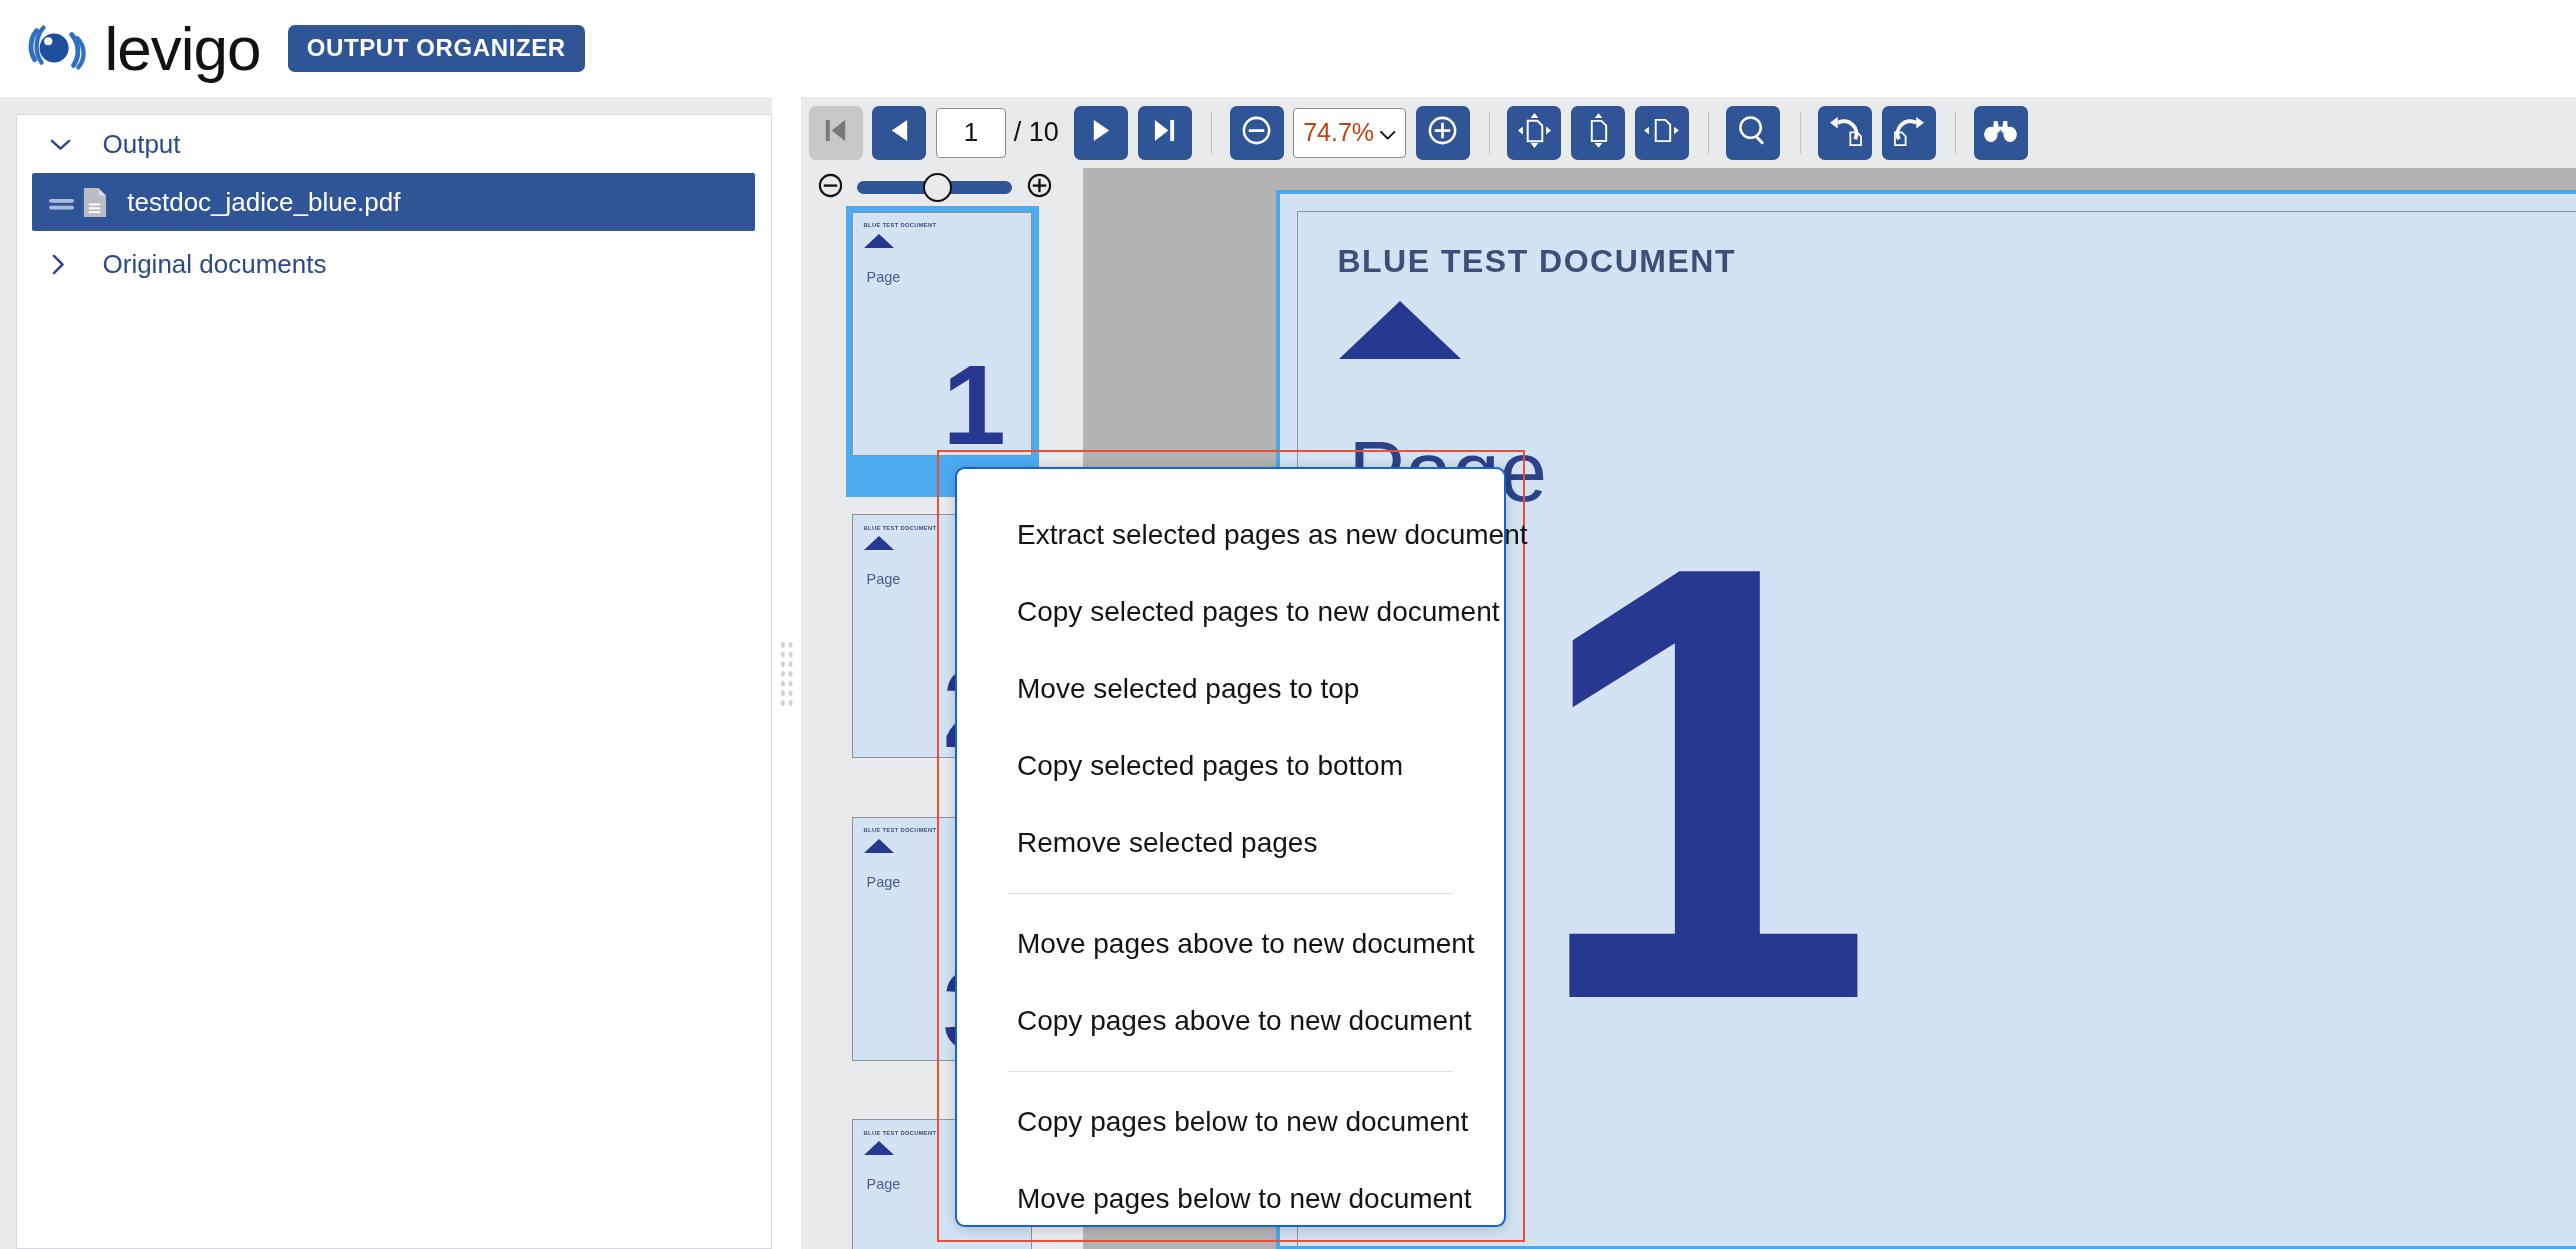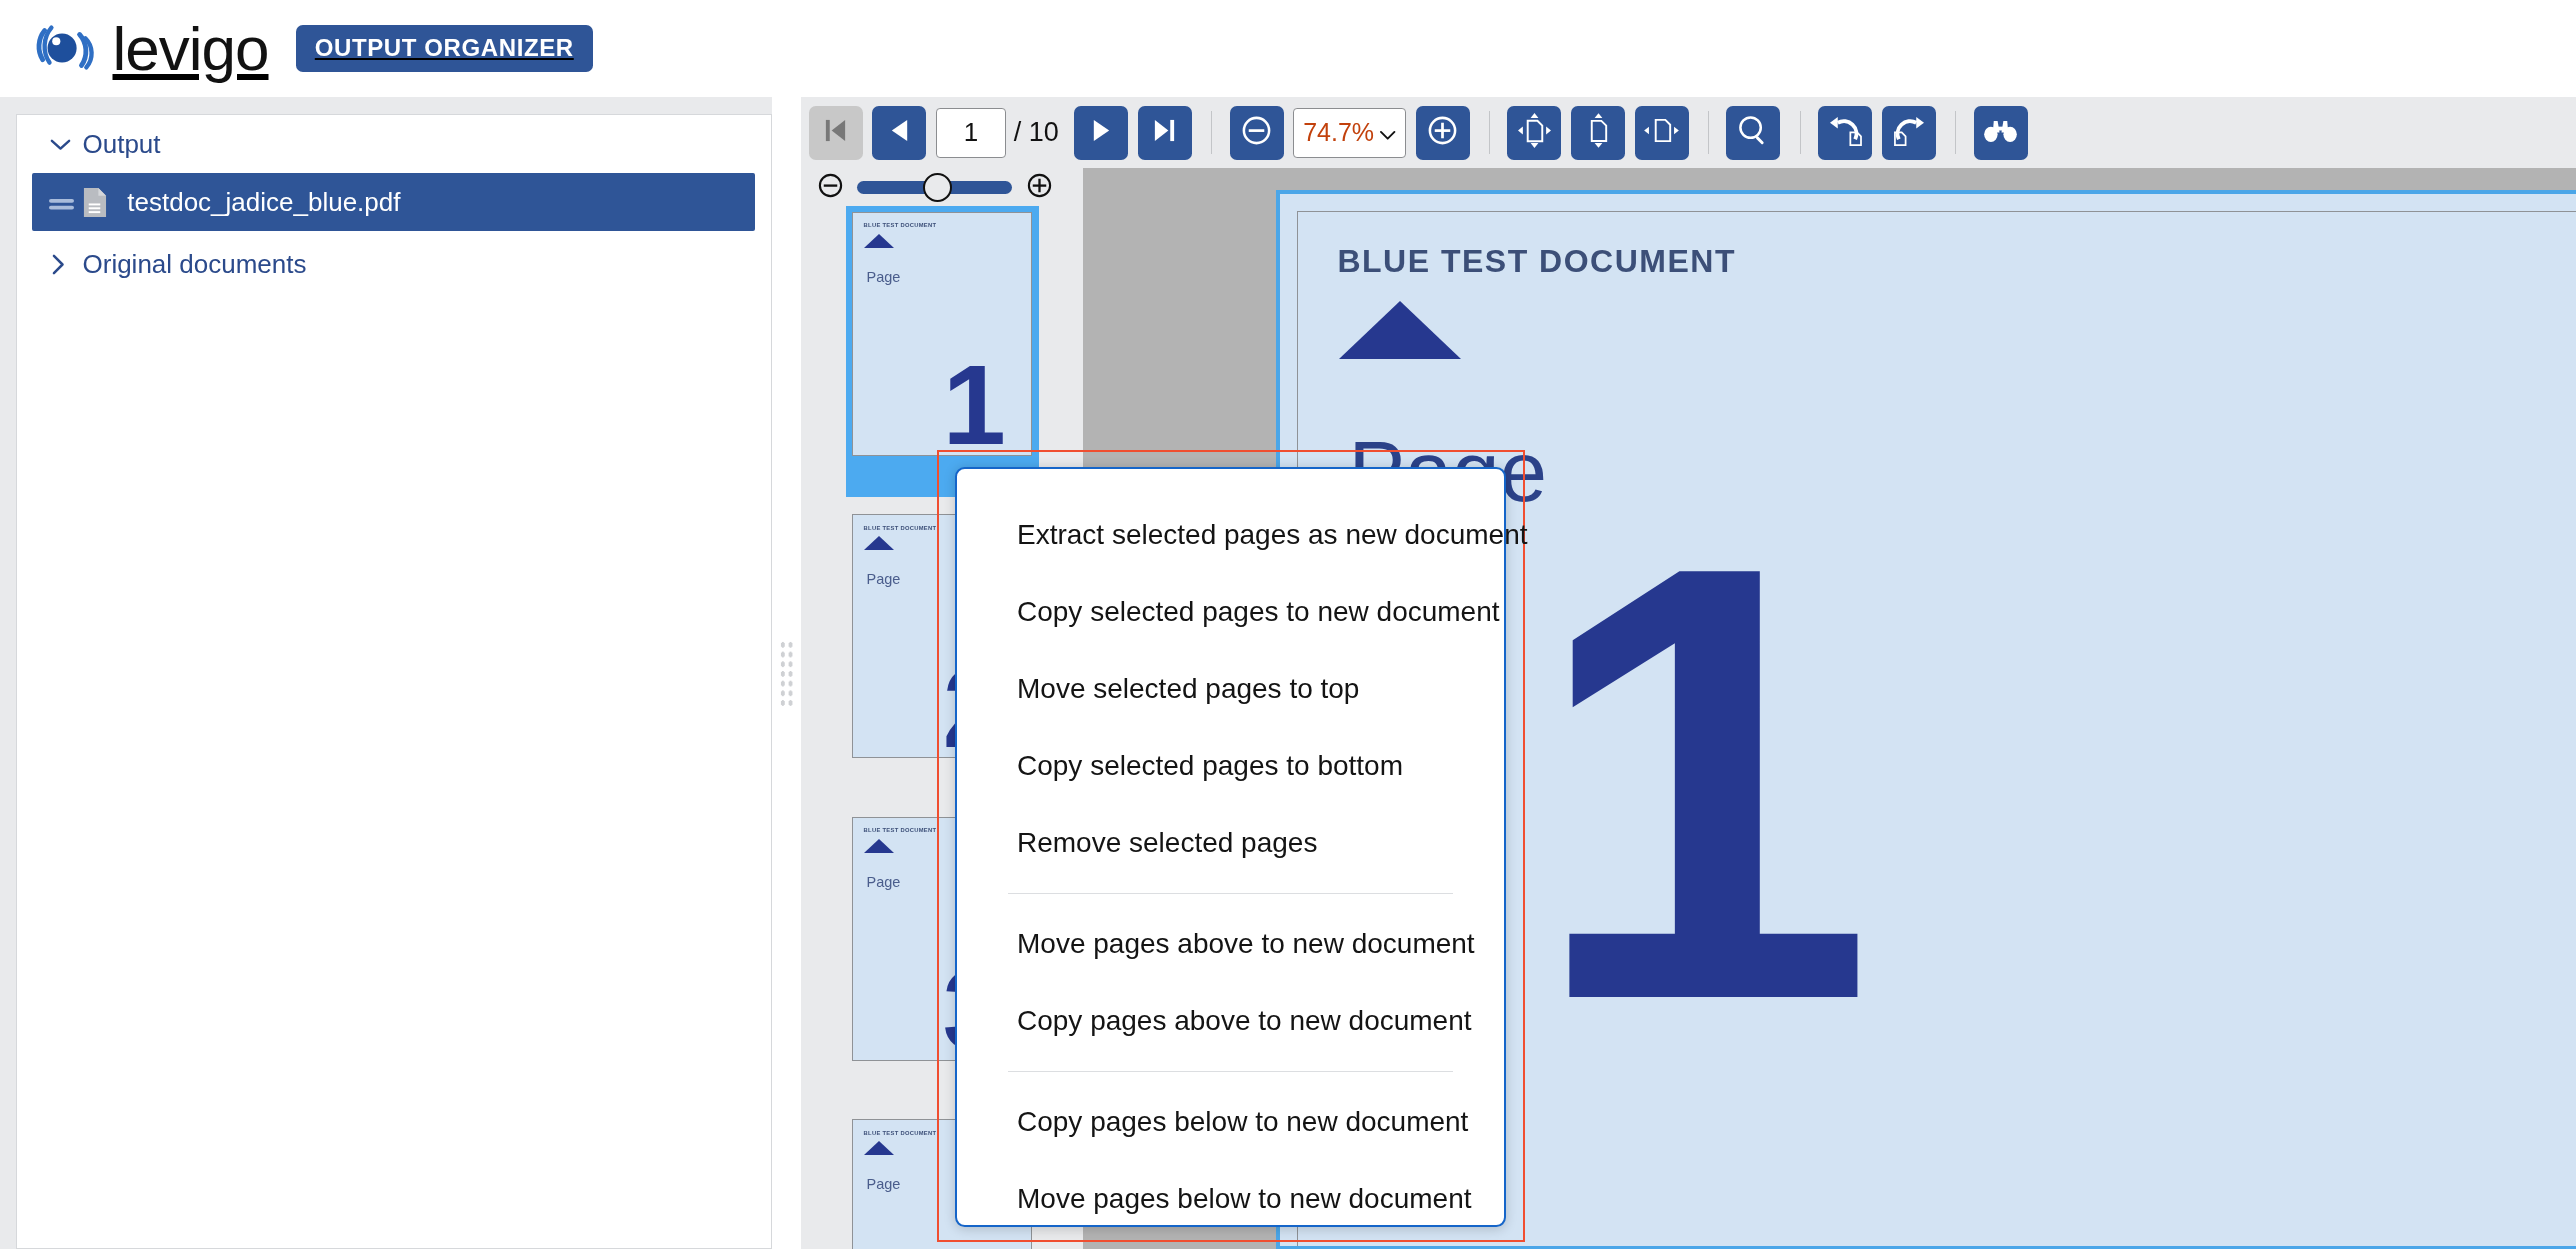--- a/index.html
+++ b/index.html
@@ -7,21 +7,21 @@
     width: 2576px; height: 1249px;
     font-family: "Liberation Sans", sans-serif;
     background: #ffffff;
     overflow: hidden;
   }
   #app { position: relative; width: 2576px; height: 1249px; }
 
   
   .header {
     position: absolute; left: 0; top: 0; width: 2576px; height: 97px;
-    background: #ffffff; display: flex; align-items: center; padding-left: 33px; text-decoration: underline;
+    background: #ffffff; display: flex; align-items: center; padding-left: 25px;
   }
   .logo-mark { width: 64px; height: 64px; flex: 0 0 auto; }
   .logo-word {
     font-family: "Liberation Sans", sans-serif;
     font-size: 62px; color: #121212; letter-spacing: -1px;
     margin-left: 15.5px; line-height: 1; font-weight: 400;
   }
   .badge {
     margin-left: 27px; background: #2f5597; color: #ffffff;
     font-size: 24px; font-weight: 700; letter-spacing: 0.6px;
@@ -36,21 +36,21 @@
 
   
   .sidebar {
     position: absolute; left: 15.5px; top: 17.4px; width: 756px; height: 1135px;
     background: #ffffff; border: 1px solid #d6d8db;
   }
   .tree-row {
     display: flex; align-items: center; height: 58px; padding-left: 33px;
     font-size: 26px; cursor: pointer;
   }
-  .tree-row.group { color: #2b4a8b; }
+  .tree-row.group { color: #2b4a8b; gap: 20px; }
   .caret { width: 33px; flex: 0 0 auto; display: flex; align-items: center; }
   .caret svg { display: block; }
   .doc-row {
     display: flex; align-items: center; height: 58px; font-size: 26px;
     margin: 0 15.5px; padding-left: 17.4px; border-radius: 1.9px; cursor: pointer;
     color: #1a1a1a;
   }
   .doc-row.selected { background: #2f5597; color: #ffffff; }
   .grip { width: 33px; flex: 0 0 auto; }
   .doc-icon { width: 41px; flex: 0 0 auto; display: flex; align-items: center; }

